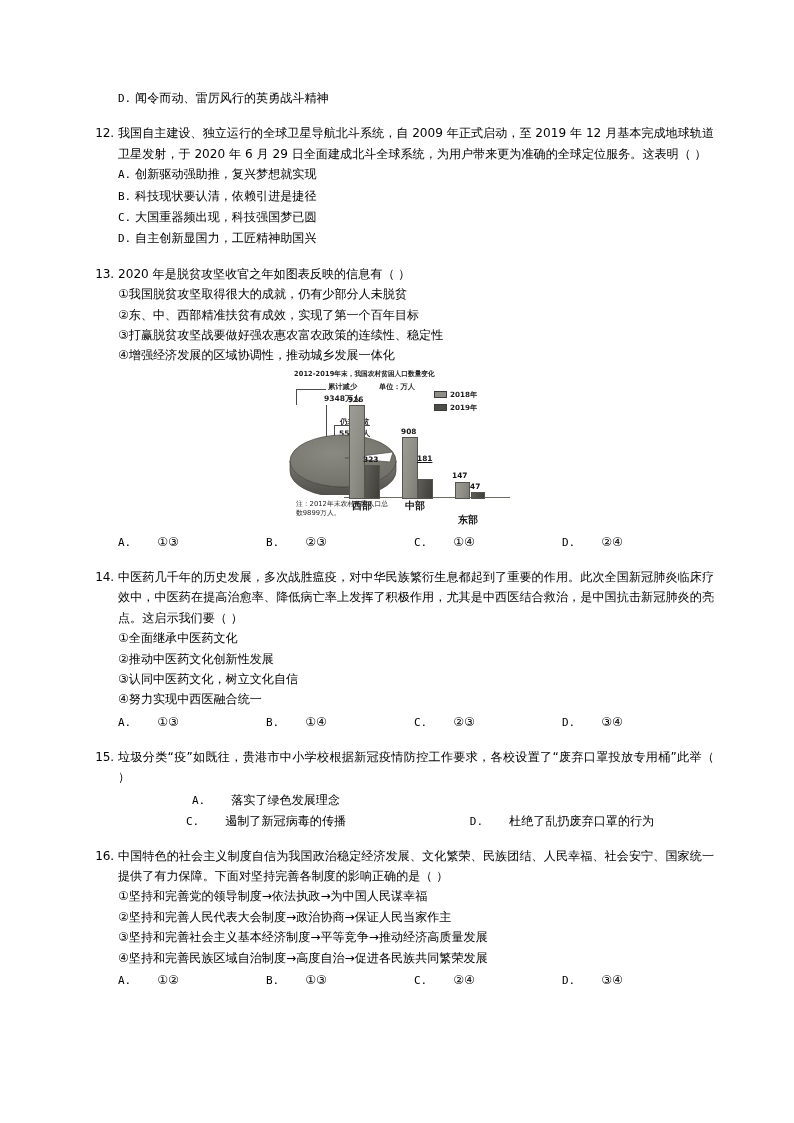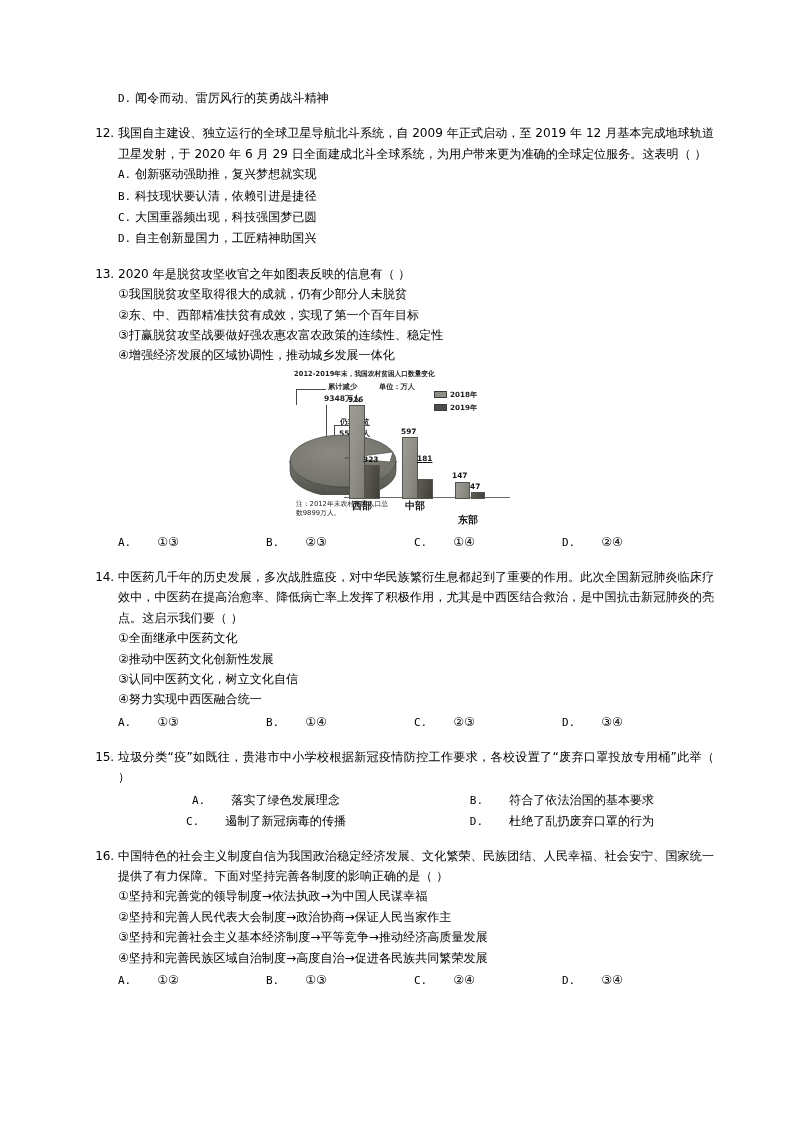--- a/index.html
+++ b/index.html
@@ -301,21 +301,21 @@
     <div class="axisline" style="left:62px; top:127px; width:166px; height:0.8px;"></div>
 
     <div class="bar bar-light" style="left:67px; top:35px; width:14px; height:92px;"></div>
     <div class="bar-label" style="left:66px; top:25px;">916</div>
 
     <div class="bar bar-dark" style="left:83px; top:95px; width:13px; height:32px;"></div>
     <div class="bar-label" style="left:81px; top:85px;">323</div>
     <div class="cat-label" style="left:70px; top:129px;">西部</div>
 
     <div class="bar bar-light" style="left:120px; top:67px; width:14px; height:60px;"></div>
-    <div class="bar-label" style="left:119px; top:57px;">597</div>
+    <div class="bar-label" style="left:119px; top:57px;">908</div>
 
     <div class="bar bar-dark" style="left:136px; top:109px; width:13px; height:18px;"></div>
     <div class="bar-label" style="left:135px; top:84px;text-decoration:underline;">181</div>
     <div class="cat-label" style="left:123px; top:129px;">中部</div>
 
     <div class="bar bar-light" style="left:173px; top:112px; width:13px; height:15px;"></div>
     <div class="bar-label" style="left:170px; top:101px;">147</div>
 
     <div class="bar bar-dark" style="left:189px; top:122px; width:12px; height:5px;"></div>
     <div class="bar-label" style="left:188px; top:112px;">47</div>
@@ -343,21 +343,20 @@
     <span><span class="letter">C.</span><span class="gap"></span><span>②③</span></span>
     <span><span class="letter">D.</span><span class="gap"></span><span>③④</span></span>
   </div>
 
   <div class="q">
     <div class="q-num">15.</div>
     <div class="q-body">垃圾分类“疫”如既往，贵港市中小学校根据新冠疫情防控工作要求，各校设置了“废弃口罩投放专用桶”此举（     ）</div>
   </div>
   <div class="ans-row two">
     <span><span class="letter">A.</span><span class="gap"></span><span>落实了绿色发展理念</span></span>
-    <span><span class="letter">B.</span><span class="gap"></span><span>符合了依法治国的基本要求</span></span>
   </div>
   <div class="ans-row two" style="margin-top:0;">
     <span><span class="letter">C.</span><span class="gap"></span><span>遏制了新冠病毒的传播</span></span>
     <span><span class="letter">D.</span><span class="gap"></span><span>杜绝了乱扔废弃口罩的行为</span></span>
   </div>
 
   <div class="q">
     <div class="q-num">16.</div>
     <div class="q-body">中国特色的社会主义制度自信为我国政治稳定经济发展、文化繁荣、民族团结、人民幸福、社会安宁、国家统一提供了有力保障。下面对坚持完善各制度的影响正确的是（     ）</div>
   </div>

